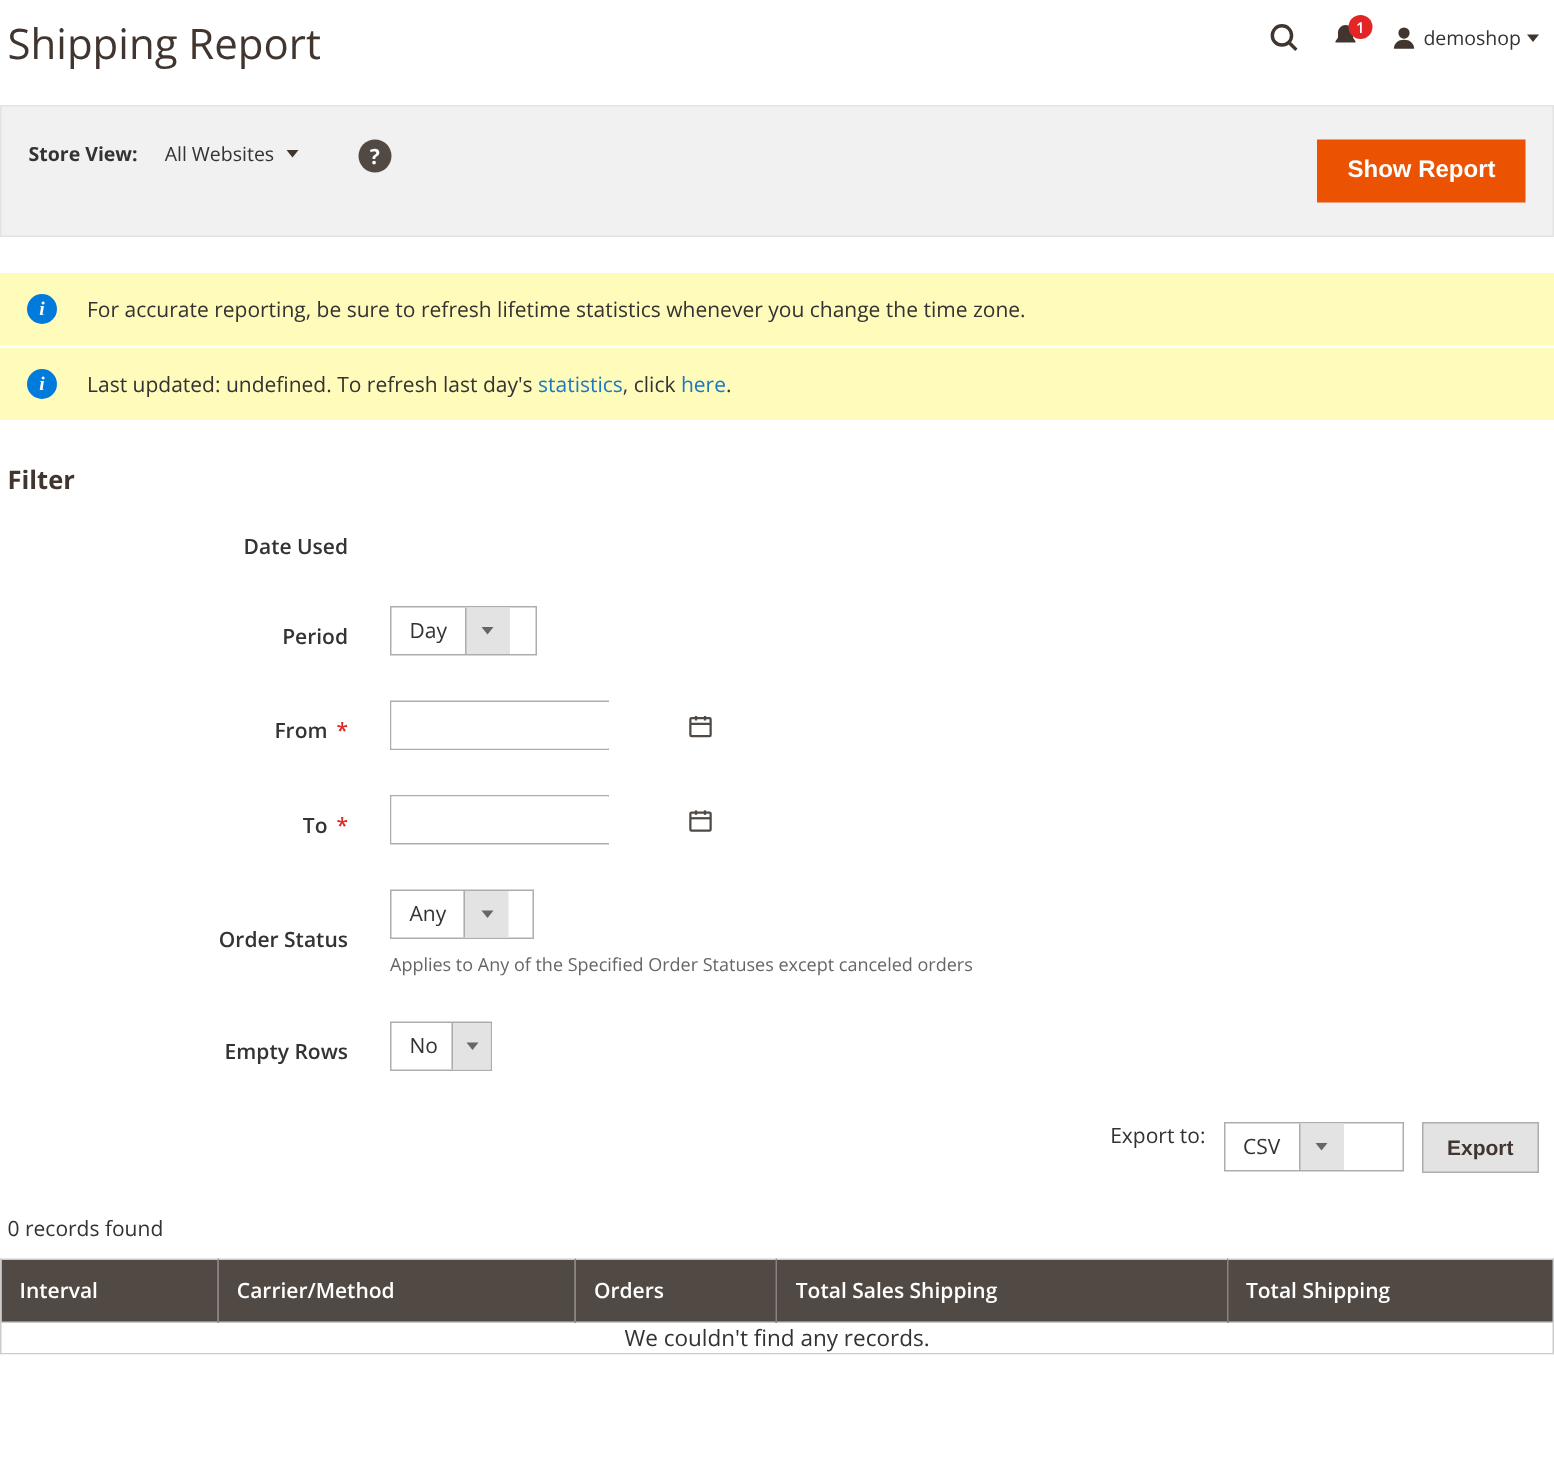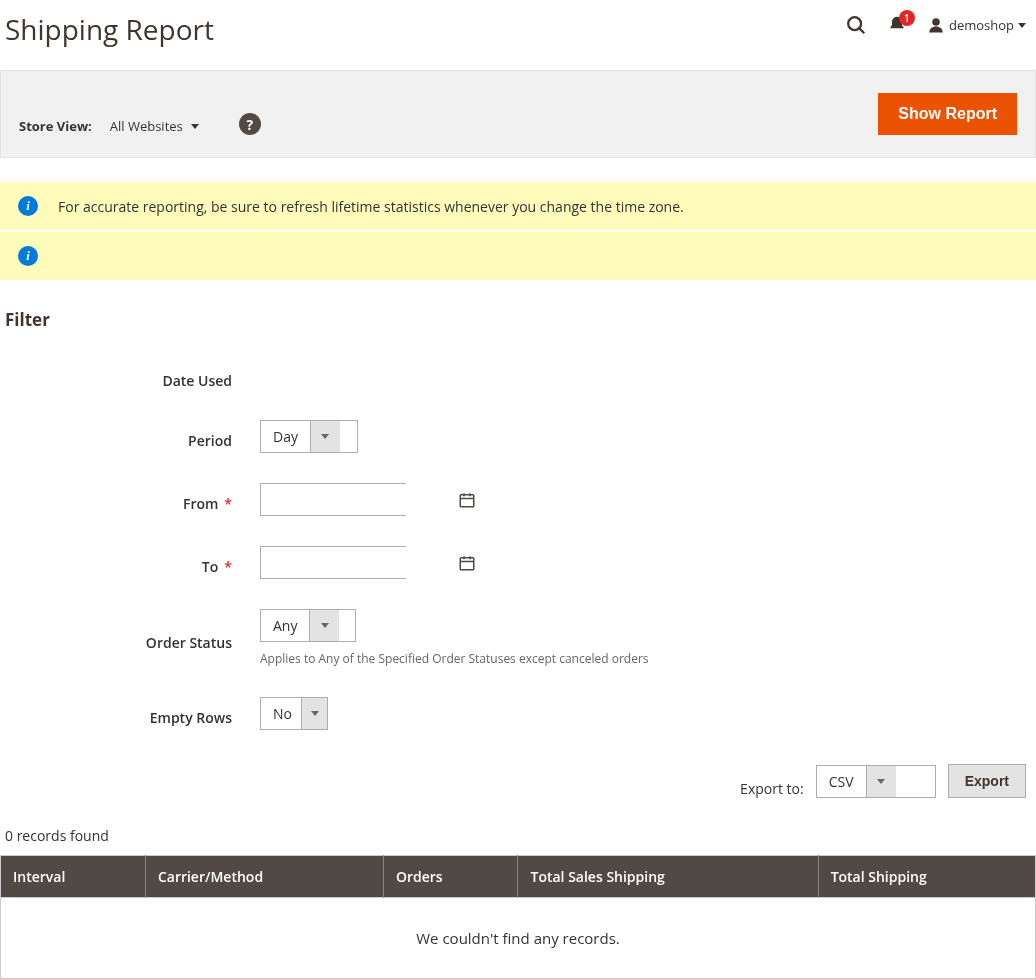--- a/index.html
+++ b/index.html
@@ -6,48 +6,48 @@
 body { font-family: 'Open Sans', Helvetica, Arial, sans-serif; color: #333; font-size: 14px; background: #fff; }
 .container { width: 1036px; }
 .header { display: flex; align-items: flex-start; padding: 10px 10px 10px 5px; }
 .page-title { font-size: 28px; font-weight: 400; color: #41362f; flex: 1; }
 .header-actions { display: flex; align-items: center; gap: 20px; padding-top: 4px; }
 .icon-btn { cursor: pointer; display: inline-flex; align-items: center; justify-content: center; }
 .notif-wrap { position: relative; }
 .notif-badge { position: absolute; top: -5px; right: -8px; background: #e22626; color: #fff; border-radius: 50%; width: 16px; height: 16px; font-size: 10px; display: flex; align-items: center; justify-content: center; font-weight: 600; }
 .user-menu { display: flex; align-items: center; gap: 4px; cursor: pointer; }
 .user-name { font-size: 13px; }
-.storeview-bar { background: #f1f1f1; border: 1px solid #e3e3e3; padding: 22px 18px; display: flex; align-items: flex-end; margin-top: 12px; }
+.storeview-bar { background: #f1f1f1; border: 1px solid #e3e3e3; padding: 22px 18px; display: flex; align-items: flex-start; margin-top: 12px; }
 .sv-label { font-weight: 700; font-size: 13px; margin-right: 18px; }
 .sv-select { display: inline-flex; align-items: center; gap: 8px; font-size: 13px; cursor: pointer; }
 .help-icon { width: 22px; height: 22px; background: #514943; color: #fff; border-radius: 50%; display: inline-flex; align-items: center; justify-content: center; font-weight: 700; margin-left: 40px; font-size: 14px; cursor: pointer; }
 .show-report { margin-left: auto; background: #eb5202; color: #fff; border: none; padding: 12px 20px; font-size: 16px; font-weight: 600; cursor: pointer; }
 .notice { background: #fffbbb; padding: 14px 18px; display: flex; align-items: center; gap: 20px; margin-top: 24px; font-size: 14px; color: #333; }
 .notice + .notice { margin-top: 2px; }
 .info-icon { width: 20px; height: 20px; background: #007bdb; color: #fff; border-radius: 50%; display: inline-flex; align-items: center; justify-content: center; font-style: italic; font-family: Georgia, serif; font-weight: 700; font-size: 13px; flex-shrink: 0; }
 .notice a { color: #1979c3; text-decoration: none; }
-.filter-title { font-size: 17px; color: #41362f; margin: 28px 0 32px 5px; }
+.filter-title { font-size: 17px; color: #41362f; margin: 28px 0 16px 5px; }
 .form-row { display: flex; align-items: center; margin-bottom: 30px; }
 .form-label { width: 260px; text-align: right; padding-right: 28px; padding-top: 8px; font-weight: 600; font-size: 14px; color: #333; }
 .req-mark { color: #e02b27; margin-left: 6px; font-size: 14px; }
 .select-wrap { display: inline-flex; border: 1px solid #adadad; background: #fff; height: 33px; }
 .select-value { padding: 0 12px; display: flex; align-items: center; font-size: 14px; min-width: 0; }
 .select-arrow { width: 30px; background: #e3e3e3; border-left: 1px solid #adadad; display: flex; align-items: center; justify-content: center; }
 .date-input-wrap { display: inline-flex; align-items: center; border: 1px solid #adadad; background: #fff; height: 33px; width: 146px; }
 .date-input { flex: 1; border: none; padding: 0 8px; font-size: 14px; height: 100%; outline: none; }
 .cal-icon { width: 30px; display: flex; align-items: center; justify-content: center; cursor: pointer; }
 .helper-text { font-size: 12px; color: #666; margin-top: 8px; }
-.export-row { display: flex; justify-content: flex-end; align-items: flex-end; gap: 12px; padding: 4px 10px 10px; }
+.export-row { display: flex; justify-content: flex-end; align-items: flex-start; gap: 12px; padding: 4px 10px 10px; }
 .export-label { font-size: 14px; }
 .export-btn { background: #e3e3e3; border: 1px solid #adadad; padding: 8px 16px; font-size: 14px; cursor: pointer; color: #41362f; font-weight: 600; }
 .records-found { font-size: 14px; color: #333; padding: 0 5px 10px; margin-top: 18px; }
 table.grid { width: 100%; border-collapse: collapse; border: 1px solid #ccc; }
 table.grid th { background: #514943; color: #fff; text-align: left; padding: 11px 12px; font-weight: 600; font-size: 14px; border-right: 1px solid #8a837f; }
 table.grid th:last-child { border-right: none; }
-.no-records { text-align: center; padding: 30px; font-size: 15px; color: #333; border: 1px solid #ccc; border-top: none; }
+.no-records { text-align: center; font-size: 15px; color: #333; border: 1px solid #ccc; border-top: none; }
 .tri-down { display:inline-block; width: 0; height: 0; border-left: 4px solid transparent; border-right: 4px solid transparent; border-top: 5px solid #41362f; }
 .tri-down-sm { display:inline-block; width: 0; height: 0; border-left: 4px solid transparent; border-right: 4px solid transparent; border-top: 5px solid #666; }
 </style>
 </head>
 <body>
 
 <div class="container">
 
   <div class="header">
     <h1 class="page-title">Shipping Report</h1>
@@ -85,20 +85,23 @@
     <button class="show-report">Show Report</button>
   </div>
 
   <div class="notice">
     <span class="info-icon">i</span>
     <span>For accurate reporting, be sure to refresh lifetime statistics whenever you change the time zone.</span>
   </div>
 
   <div class="notice">
     <span class="info-icon">i</span>
+    <span>
+      <span>Last updated: undefined. To refresh last day's </span><a href="#">statistics</a><span>, click </span><a href="#">here</a><span>.</span>
+    </span>
   </div>
 
   <h2 class="filter-title">Filter</h2>
 
   <div class="form-row">
     <div class="form-label">Date Used</div>
   </div>
 
   <div class="form-row">
     <div class="form-label">Period</div>

